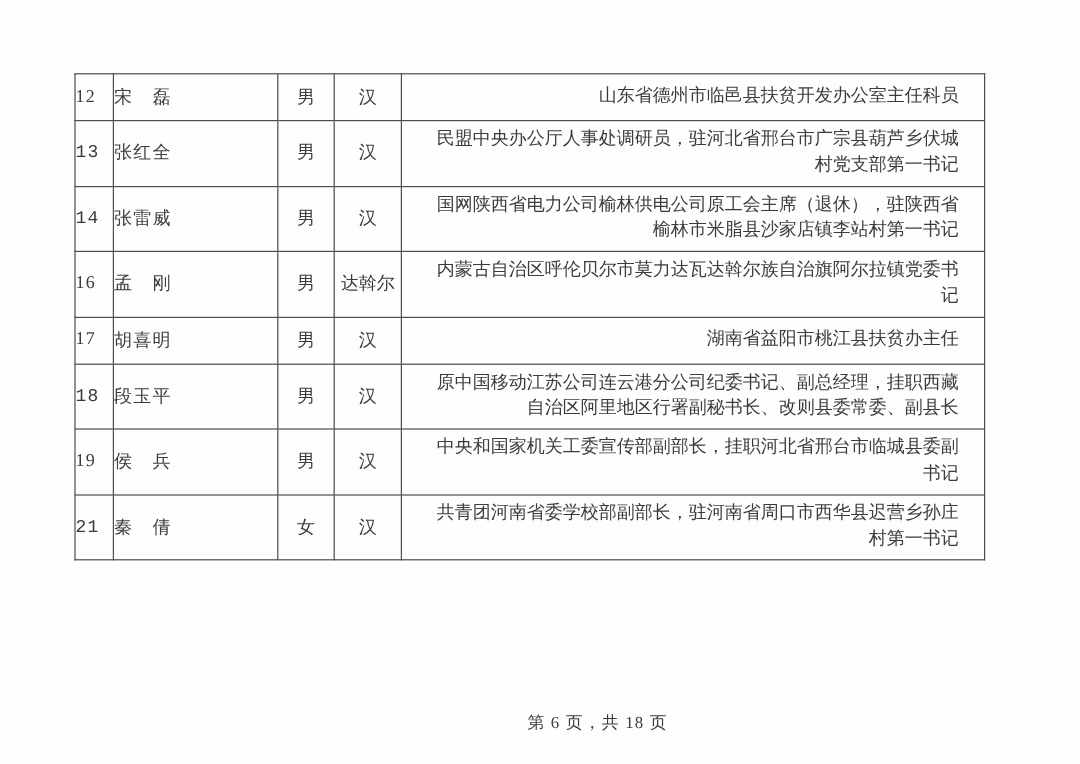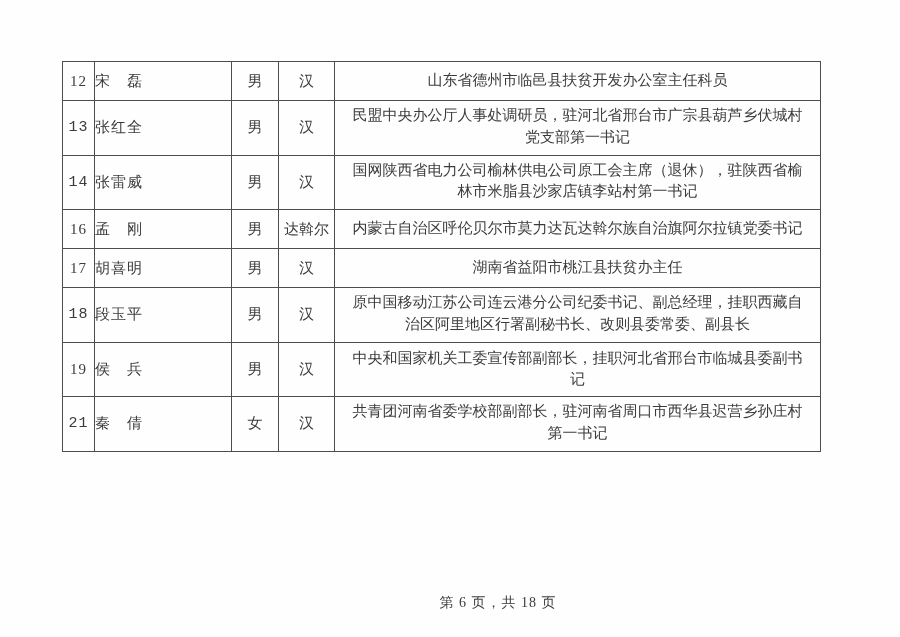--- a/index.html
+++ b/index.html
@@ -27,25 +27,25 @@
     border-collapse: collapse;
     table-layout: fixed;
     width: 758px;
   }
   table.roster td {
     border: 1px solid #4d4d4d;
     color: #3b3b3b;
     font-size: 15px;
     vertical-align: middle;
   }
-  td.c-no   { text-align: center; font-size: 14px; letter-spacing: 1px; }
+  td.c-no   { font-size: 14px; letter-spacing: 1px; }
   td.c-name { letter-spacing: 1px; }
   td.c-gen  { text-align: center; }
   td.c-eth  { text-align: center; }
-  td.c-desc { text-align: center; padding: 5px 11px; line-height: 1.45; }
+  td.c-desc { text-align: right; padding: 5px 21px; line-height: 1.45; }
   tr.single { height: 39px; }
   tr.double { height: 53px; font-family: Liberation Mono, monospace; }
   .footer {
     position: absolute;
     left: 0;
     top: 594px;
     width: 900px;
     text-align: center;
     font-size: 14px;
     color: #3b3b3b;

